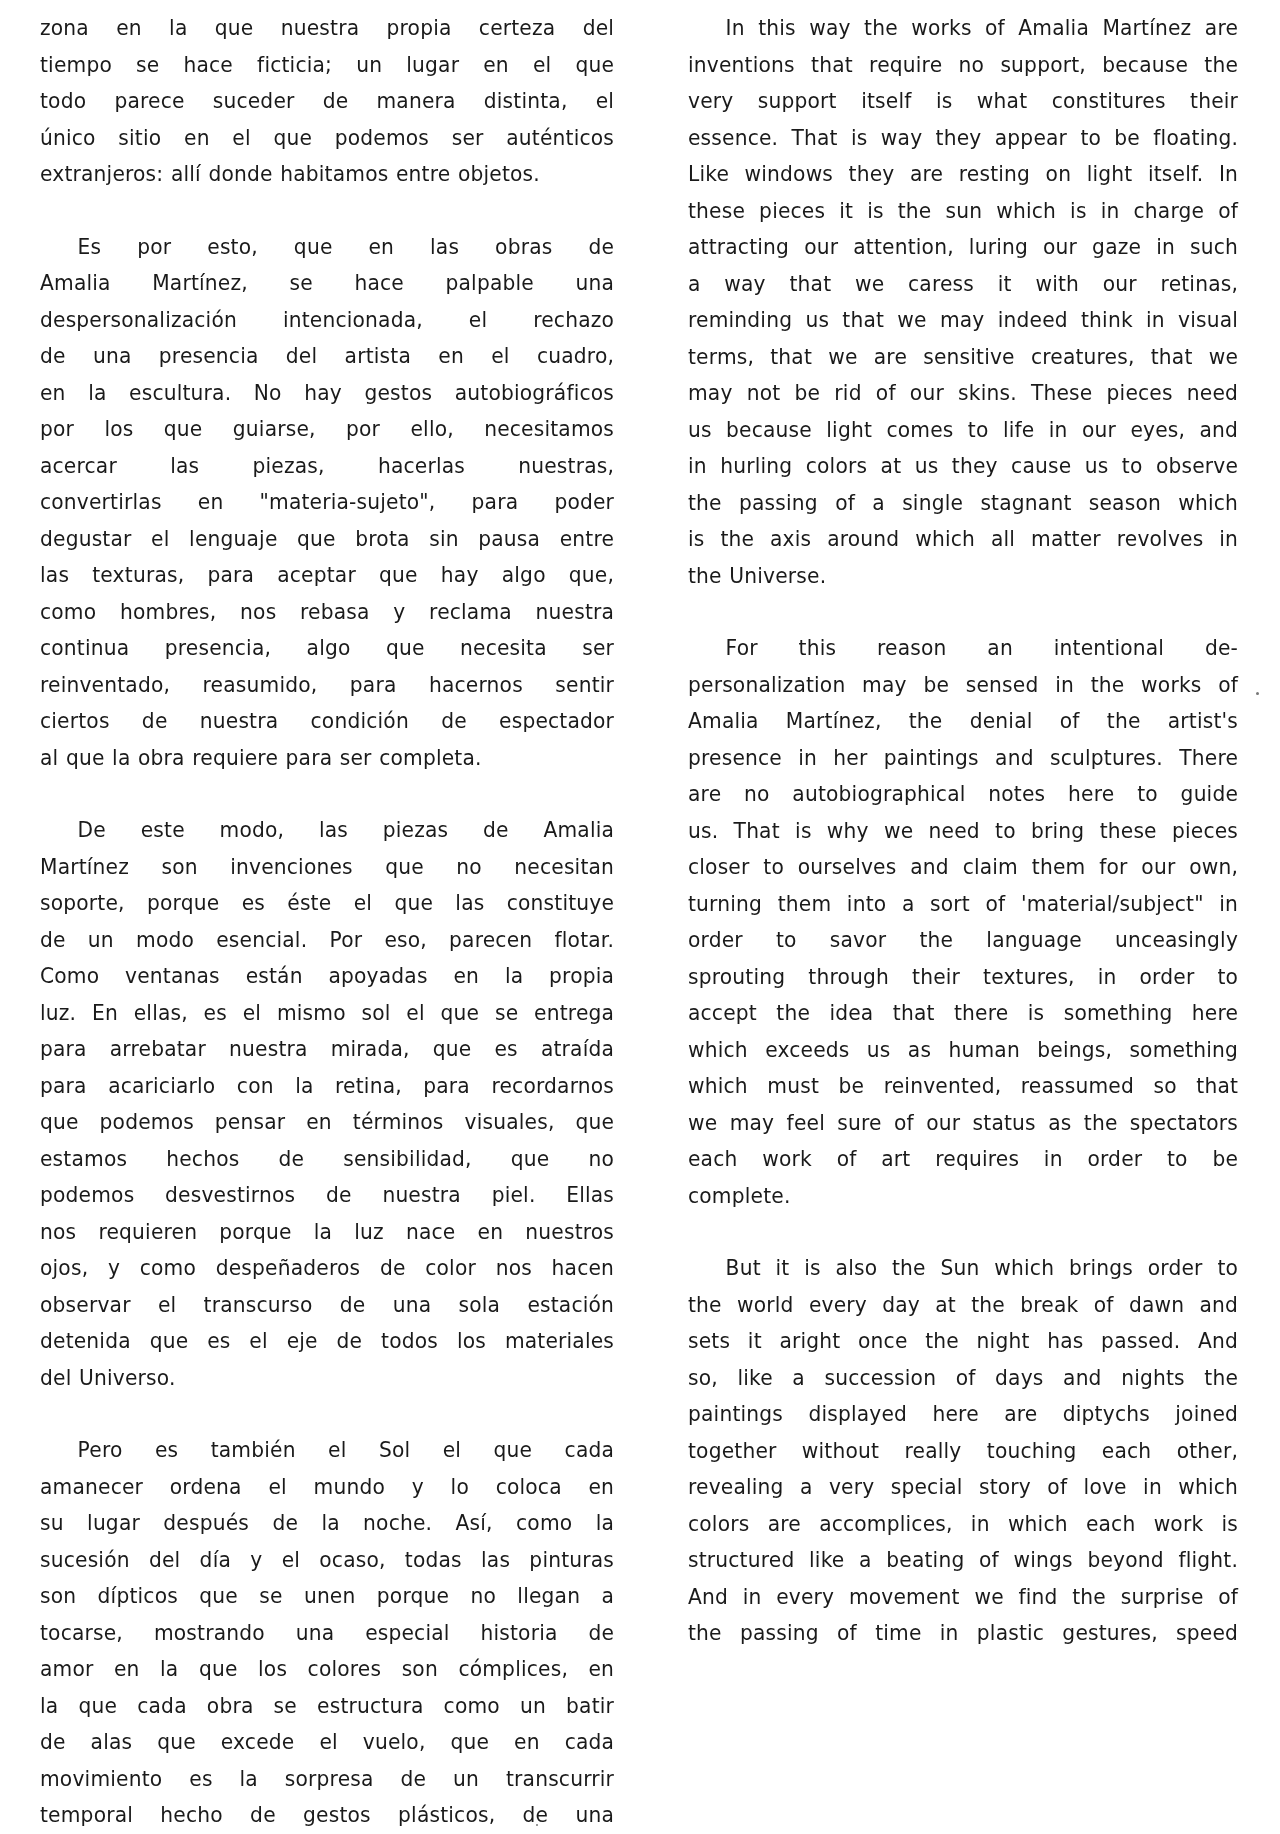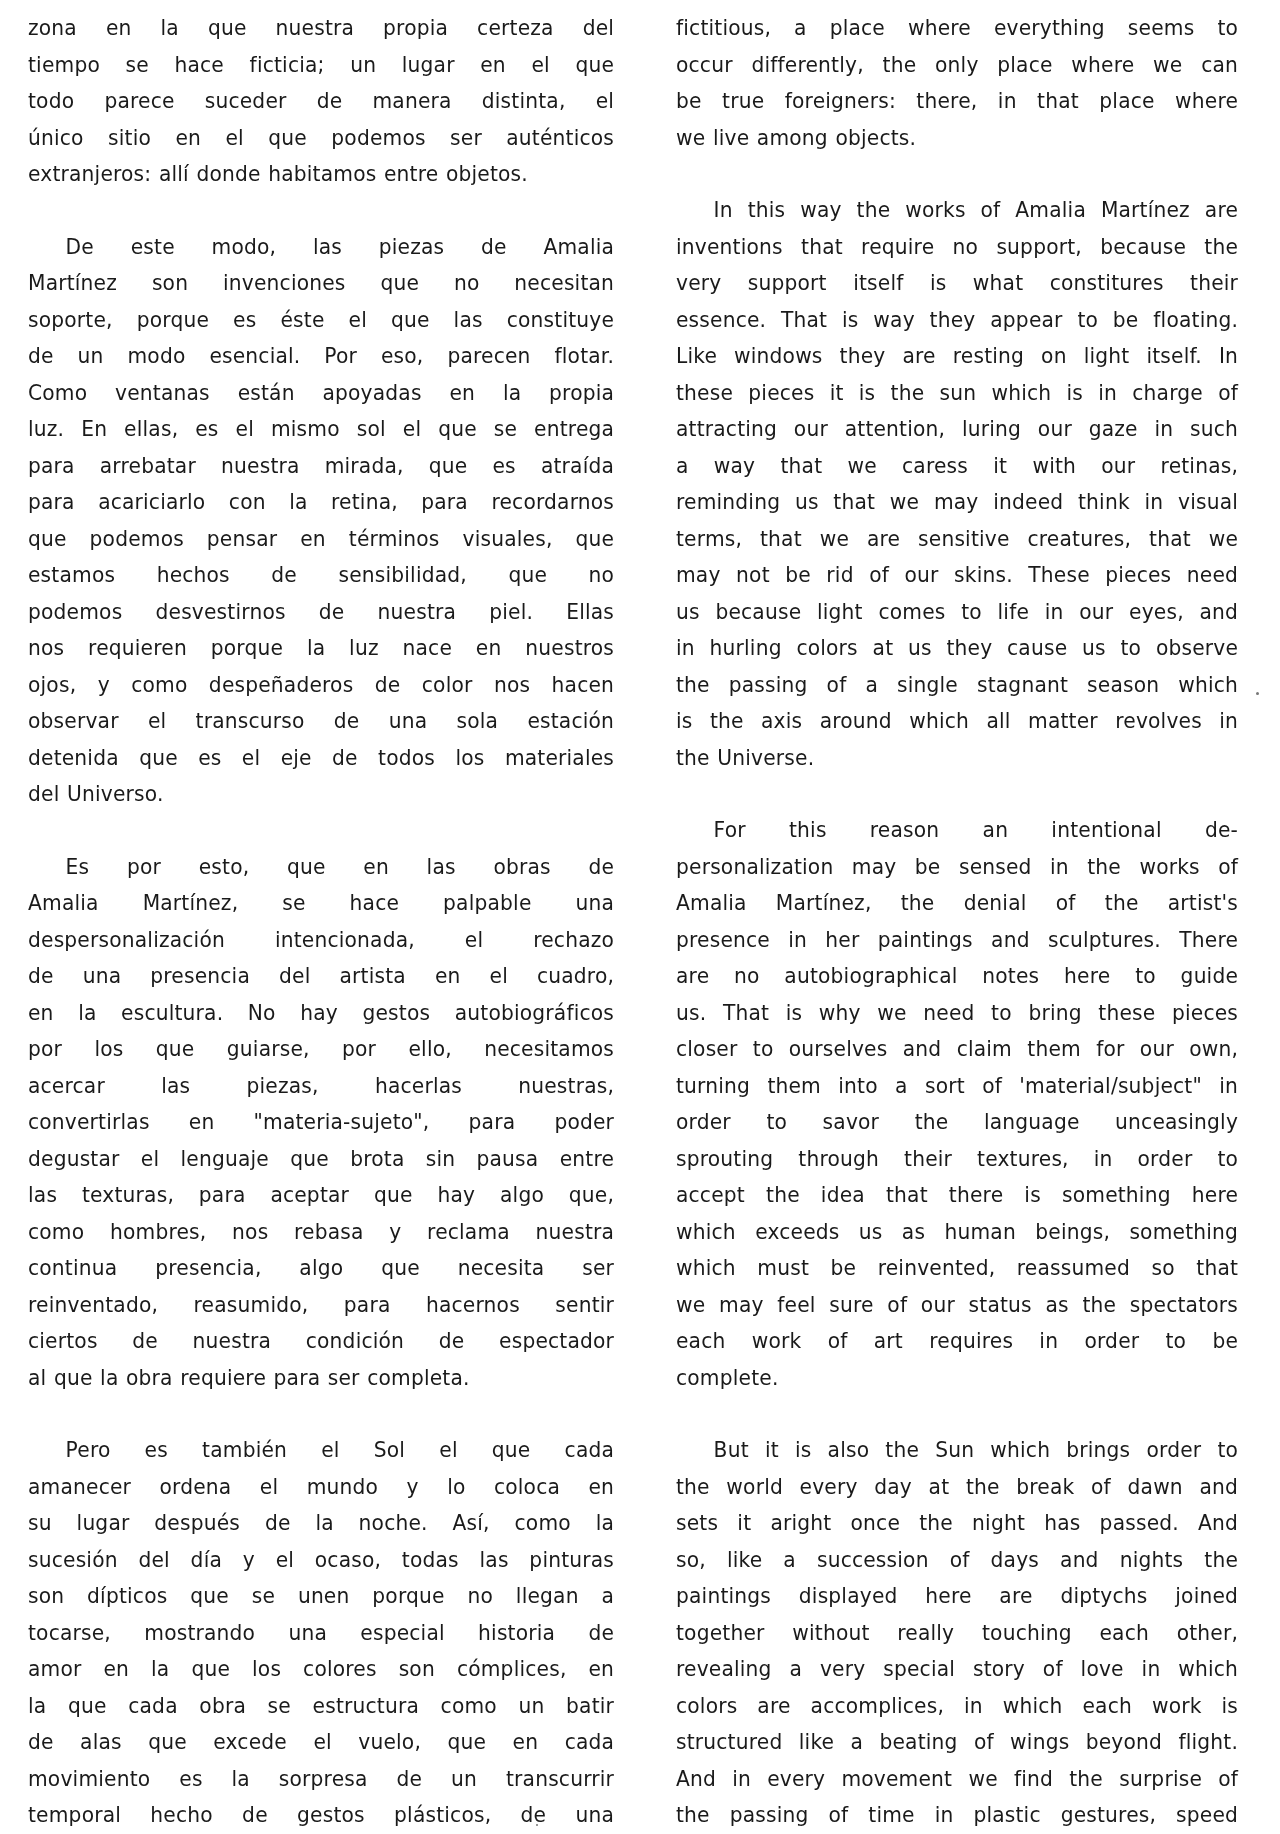--- a/index.html
+++ b/index.html
@@ -4,21 +4,21 @@
 <style>
   html, body { margin: 0; padding: 0; background: #ffffff; }
   body {
     width: 1280px; height: 1834px; position: relative; overflow: hidden;
     font-family: "DejaVu Sans", sans-serif;
     color: #1a1a1a;
   }
   .col { position: absolute; top: 10px; }
   .col-left { left: 28px; width: 586px; }
   .col-right { left: 676px; width: 562px; }
-  .para { margin: 0 0 36px 0; }
+  .para { margin: 0 0 36px 12px; }
   .line {
     display: block;
     font-size: 21.5px;
     line-height: 36.5px;
     height: 36.5px;
     white-space: nowrap;
     text-align: justify;
     text-align-last: justify;
     letter-spacing: 0.2px;
     word-spacing: 1px;
@@ -35,75 +35,69 @@
 
 <div class="col col-left" id="col-left">
     <div class="para">
       <span class="line">zona en la que nuestra propia certeza del</span>
       <span class="line">tiempo se hace ficticia; un lugar en el que</span>
       <span class="line">todo parece suceder de manera distinta, el</span>
       <span class="line">único sitio en el que podemos ser auténticos</span>
       <span class="line last">extranjeros: allí donde habitamos entre objetos.</span>
     </div>
     <div class="para">
+      <span class="line indent">Es por esto, que en las obras de</span>
+      <span class="line">Amalia Martínez, se hace palpable una</span>
+      <span class="line">despersonalización intencionada, el rechazo</span>
+      <span class="line">de una presencia del artista en el cuadro,</span>
+      <span class="line">en la escultura. No hay gestos autobiográficos</span>
+      <span class="line">por los que guiarse, por ello, necesitamos</span>
+      <span class="line">acercar las piezas, hacerlas nuestras,</span>
+      <span class="line">convertirlas en "materia-sujeto", para poder</span>
+      <span class="line">degustar el lenguaje que brota sin pausa entre</span>
+      <span class="line">las texturas, para aceptar que hay algo que,</span>
+      <span class="line">como hombres, nos rebasa y reclama nuestra</span>
+      <span class="line">continua presencia, algo que necesita ser</span>
+      <span class="line">reinventado, reasumido, para hacernos sentir</span>
+      <span class="line">ciertos de nuestra condición de espectador</span>
+      <span class="line last">al que la obra requiere para ser completa.</span>
+    </div>
+    <div class="para">
       <span class="line indent">De este modo, las piezas de Amalia</span>
       <span class="line">Martínez son invenciones que no necesitan</span>
       <span class="line">soporte, porque es éste el que las constituye</span>
       <span class="line">de un modo esencial. Por eso, parecen flotar.</span>
       <span class="line">Como ventanas están apoyadas en la propia</span>
       <span class="line">luz. En ellas, es el mismo sol el que se entrega</span>
       <span class="line">para arrebatar nuestra mirada, que es atraída</span>
       <span class="line">para acariciarlo con la retina, para recordarnos</span>
       <span class="line">que podemos pensar en términos visuales, que</span>
       <span class="line">estamos hechos de sensibilidad, que no</span>
       <span class="line">podemos desvestirnos de nuestra piel. Ellas</span>
       <span class="line">nos requieren porque la luz nace en nuestros</span>
       <span class="line">ojos, y como despeñaderos de color nos hacen</span>
       <span class="line">observar el transcurso de una sola estación</span>
       <span class="line">detenida que es el eje de todos los materiales</span>
       <span class="line last">del Universo.</span>
     </div>
     <div class="para">
-      <span class="line indent">Es por esto, que en las obras de</span>
-      <span class="line">Amalia Martínez, se hace palpable una</span>
-      <span class="line">despersonalización intencionada, el rechazo</span>
-      <span class="line">de una presencia del artista en el cuadro,</span>
-      <span class="line">en la escultura. No hay gestos autobiográficos</span>
-      <span class="line">por los que guiarse, por ello, necesitamos</span>
-      <span class="line">acercar las piezas, hacerlas nuestras,</span>
-      <span class="line">convertirlas en "materia-sujeto", para poder</span>
-      <span class="line">degustar el lenguaje que brota sin pausa entre</span>
-      <span class="line">las texturas, para aceptar que hay algo que,</span>
-      <span class="line">como hombres, nos rebasa y reclama nuestra</span>
-      <span class="line">continua presencia, algo que necesita ser</span>
-      <span class="line">reinventado, reasumido, para hacernos sentir</span>
-      <span class="line">ciertos de nuestra condición de espectador</span>
-      <span class="line last">al que la obra requiere para ser completa.</span>
-    </div>
-    <div class="para">
       <span class="line indent">Pero es también el Sol el que cada</span>
       <span class="line">amanecer ordena el mundo y lo coloca en</span>
       <span class="line">su lugar después de la noche. Así, como la</span>
       <span class="line">sucesión del día y el ocaso, todas las pinturas</span>
       <span class="line">son dípticos que se unen porque no llegan a</span>
       <span class="line">tocarse, mostrando una especial historia de</span>
       <span class="line">amor en la que los colores son cómplices, en</span>
       <span class="line">la que cada obra se estructura como un batir</span>
       <span class="line">de alas que excede el vuelo, que en cada</span>
       <span class="line">movimiento es la sorpresa de un transcurrir</span>
       <span class="line">temporal hecho de gestos plásticos, de una</span>
     </div>
   </div>
 <div class="col col-right" id="col-right">
-    <div class="para">
-      <span class="line">fictitious, a place where everything seems to</span>
-      <span class="line">occur differently, the only place where we can</span>
-      <span class="line">be true foreigners: there, in that place where</span>
-      <span class="line last">we live among objects.</span>
-    </div>
     <div class="para">
       <span class="line indent">In this way the works of Amalia Martínez are</span>
       <span class="line">inventions that require no support, because the</span>
       <span class="line">very support itself is what constitures their</span>
       <span class="line">essence. That is way they appear to be floating.</span>
       <span class="line">Like windows they are resting on light itself. In</span>
       <span class="line">these pieces it is the sun which is in charge of</span>
       <span class="line">attracting our attention, luring our gaze in such</span>
       <span class="line">a way that we caress it with our retinas,</span>
       <span class="line">reminding us that we may indeed think in visual</span>

